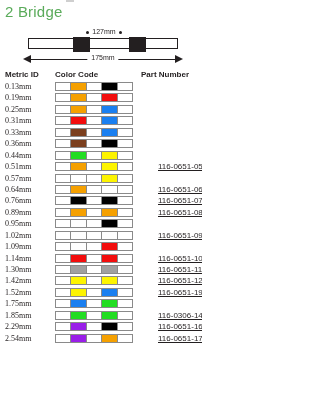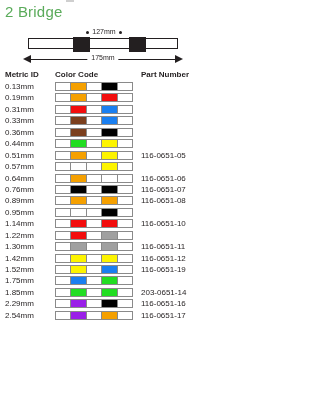--- a/index.html
+++ b/index.html
@@ -68,24 +68,26 @@
   }
   .hdr .h-metric{position:absolute;left:5px;top:0;}
   .hdr .h-color{position:absolute;left:55px;top:0;}
   .hdr .h-part{position:absolute;left:141px;top:0;}
   .row{
     position:relative;height:11.45px;
   }
   .row .mid{
     position:absolute;left:5px;top:0;font-size:8px;line-height:11px;
     white-space:nowrap;
+    font-family:Liberation Serif, serif;
   }
   .row .pn{
-    position:absolute;left:141px;top:0;font-size:8px;line-height:11px;
-    white-space:nowrap;
+    position:absolute;left:158px;top:0;font-size:8px;line-height:11px;
+    white-space:nowrap;
+    text-decoration:underline;
   }
   .code{
     position:absolute;left:55px;top:1px;
     width:78px;height:9px;
     border:1px solid #8a8a8a;box-sizing:border-box;
     background:#fff;display:flex;
   }
   .cell{
     flex:1 1 0;border-right:1px solid #8a8a8a;box-sizing:border-box;
   }
@@ -137,20 +139,30 @@
           <span class="mid">0.19mm</span>
           <div class="code">
             <div class="cell" style="background: rgb(255, 255, 255);"></div>
             <div class="cell" style="background: rgb(245, 160, 0);"></div>
             <div class="cell" style="background: rgb(255, 255, 255);"></div>
             <div class="cell" style="background: rgb(242, 13, 13);"></div>
             <div class="cell" style="background: rgb(255, 255, 255);"></div>
           </div>
         </div>
         <div class="row">
+          <span class="mid">0.25mm</span>
+          <div class="code">
+            <div class="cell" style="background: rgb(255, 255, 255);"></div>
+            <div class="cell" style="background: rgb(245, 160, 0);"></div>
+            <div class="cell" style="background: rgb(255, 255, 255);"></div>
+            <div class="cell" style="background: rgb(26, 127, 240);"></div>
+            <div class="cell" style="background: rgb(255, 255, 255);"></div>
+          </div>
+        </div>
+        <div class="row">
           <span class="mid">0.31mm</span>
           <div class="code">
             <div class="cell" style="background: rgb(255, 255, 255);"></div>
             <div class="cell" style="background: rgb(242, 13, 13);"></div>
             <div class="cell" style="background: rgb(255, 255, 255);"></div>
             <div class="cell" style="background: rgb(26, 127, 240);"></div>
             <div class="cell" style="background: rgb(255, 255, 255);"></div>
           </div>
         </div>
         <div class="row">
@@ -241,48 +253,59 @@
           <span class="mid">0.95mm</span>
           <div class="code">
             <div class="cell" style="background: rgb(255, 255, 255);"></div>
             <div class="cell" style="background: rgb(255, 255, 255);"></div>
             <div class="cell" style="background: rgb(255, 255, 255);"></div>
             <div class="cell" style="background: rgb(0, 0, 0);"></div>
             <div class="cell" style="background: rgb(255, 255, 255);"></div>
           </div>
         </div>
         <div class="row">
+          <span class="mid">1.02mm</span>
+          <div class="code">
+            <div class="cell" style="background: rgb(255, 255, 255);"></div>
+            <div class="cell" style="background: rgb(255, 255, 255);"></div>
+            <div class="cell" style="background: rgb(255, 255, 255);"></div>
+            <div class="cell" style="background: rgb(255, 255, 255);"></div>
+            <div class="cell" style="background: rgb(255, 255, 255);"></div>
+          </div>
+          <span class="pn">116-0651-09</span>
+        </div>
+        <div class="row">
+          <span class="mid">1.09mm</span>
+          <div class="code">
+            <div class="cell" style="background: rgb(255, 255, 255);"></div>
+            <div class="cell" style="background: rgb(255, 255, 255);"></div>
+            <div class="cell" style="background: rgb(255, 255, 255);"></div>
+            <div class="cell" style="background: rgb(242, 13, 13);"></div>
+            <div class="cell" style="background: rgb(255, 255, 255);"></div>
+          </div>
+        </div>
+        <div class="row">
           <span class="mid">1.14mm</span>
           <div class="code">
             <div class="cell" style="background: rgb(255, 255, 255);"></div>
             <div class="cell" style="background: rgb(242, 13, 13);"></div>
             <div class="cell" style="background: rgb(255, 255, 255);"></div>
             <div class="cell" style="background: rgb(242, 13, 13);"></div>
             <div class="cell" style="background: rgb(255, 255, 255);"></div>
           </div>
           <span class="pn">116-0651-10</span>
         </div>
         <div class="row">
-          <span class="mid">1.22mm</span>
-          <div class="code">
-            <div class="cell" style="background: rgb(255, 255, 255);"></div>
-            <div class="cell" style="background: rgb(242, 13, 13);"></div>
+          <span class="mid">1.30mm</span>
+          <div class="code">
             <div class="cell" style="background: rgb(255, 255, 255);"></div>
             <div class="cell" style="background: rgb(160, 160, 160);"></div>
             <div class="cell" style="background: rgb(255, 255, 255);"></div>
-          </div>
-        </div>
-        <div class="row">
-          <span class="mid">1.30mm</span>
-          <div class="code">
-            <div class="cell" style="background: rgb(255, 255, 255);"></div>
             <div class="cell" style="background: rgb(160, 160, 160);"></div>
             <div class="cell" style="background: rgb(255, 255, 255);"></div>
-            <div class="cell" style="background: rgb(160, 160, 160);"></div>
-            <div class="cell" style="background: rgb(255, 255, 255);"></div>
           </div>
           <span class="pn">116-0651-11</span>
         </div>
         <div class="row">
           <span class="mid">1.42mm</span>
           <div class="code">
             <div class="cell" style="background: rgb(255, 255, 255);"></div>
             <div class="cell" style="background: rgb(253, 244, 0);"></div>
             <div class="cell" style="background: rgb(255, 255, 255);"></div>
             <div class="cell" style="background: rgb(253, 244, 0);"></div>
@@ -313,21 +336,21 @@
         </div>
         <div class="row">
           <span class="mid">1.85mm</span>
           <div class="code">
             <div class="cell" style="background: rgb(255, 255, 255);"></div>
             <div class="cell" style="background: rgb(34, 221, 34);"></div>
             <div class="cell" style="background: rgb(255, 255, 255);"></div>
             <div class="cell" style="background: rgb(34, 221, 34);"></div>
             <div class="cell" style="background: rgb(255, 255, 255);"></div>
           </div>
-          <span class="pn">203-0651-14</span>
+          <span class="pn">116-0306-14</span>
         </div>
         <div class="row">
           <span class="mid">2.29mm</span>
           <div class="code">
             <div class="cell" style="background: rgb(255, 255, 255);"></div>
             <div class="cell" style="background: rgb(154, 31, 232);"></div>
             <div class="cell" style="background: rgb(255, 255, 255);"></div>
             <div class="cell" style="background: rgb(0, 0, 0);"></div>
             <div class="cell" style="background: rgb(255, 255, 255);"></div>
           </div>

